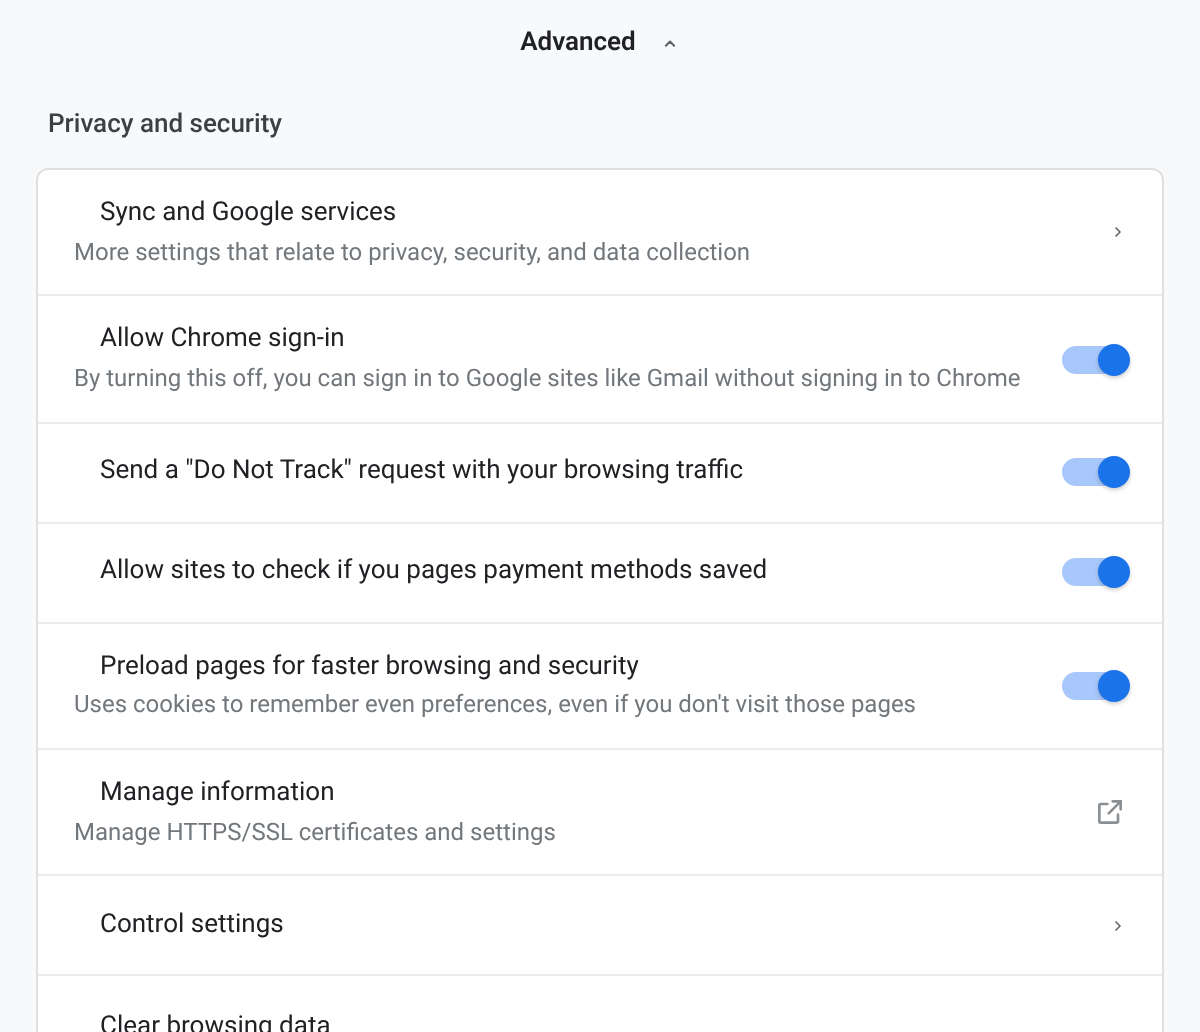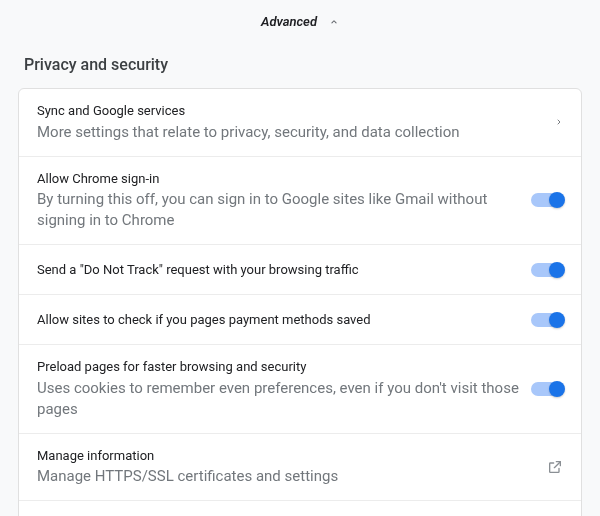--- a/index.html
+++ b/index.html
@@ -17,28 +17,27 @@
     align-items: center;
     justify-content: center;
     padding: 14px 0 10px 0;
     cursor: pointer;
     user-select: none;
   }
   .advanced-header .label {
     font-weight: 600;
     font-size: 13px;
     color: #202124;
-    font-style: italic;
   }
   .advanced-header .chev {
     margin-left: 12px;
     display: inline-flex;
   }
   .section-title {
-    font-size: 16px;
+    font-size: 13px;
     color: #3c4043;
     padding: 16px 24px 14px 24px;
     font-weight: 500;
   }
   .card {
     background: #fff;
     border: 1px solid #e0e0e0;
     border-radius: 6px;
     margin: 0 18px 18px 18px;
     overflow: hidden;
@@ -55,23 +54,24 @@
   .row.clickable { cursor: pointer; }
   .row .text {
     flex: 1;
     min-width: 0;
     padding-right: 12px;
   }
   .row .title {
     font-size: 13px;
     color: #202124;
     line-height: 1.35;
+    margin-left: 13px;
   }
   .row .sub {
-    font-size: 15px;
+    font-size: 12px;
     color: #72777c;
     line-height: 1.4;
     margin-top: 2px;
   }
   .actions {
     flex: 0 0 auto;
     display: flex;
     align-items: center;
   }
   .chevron-right {

